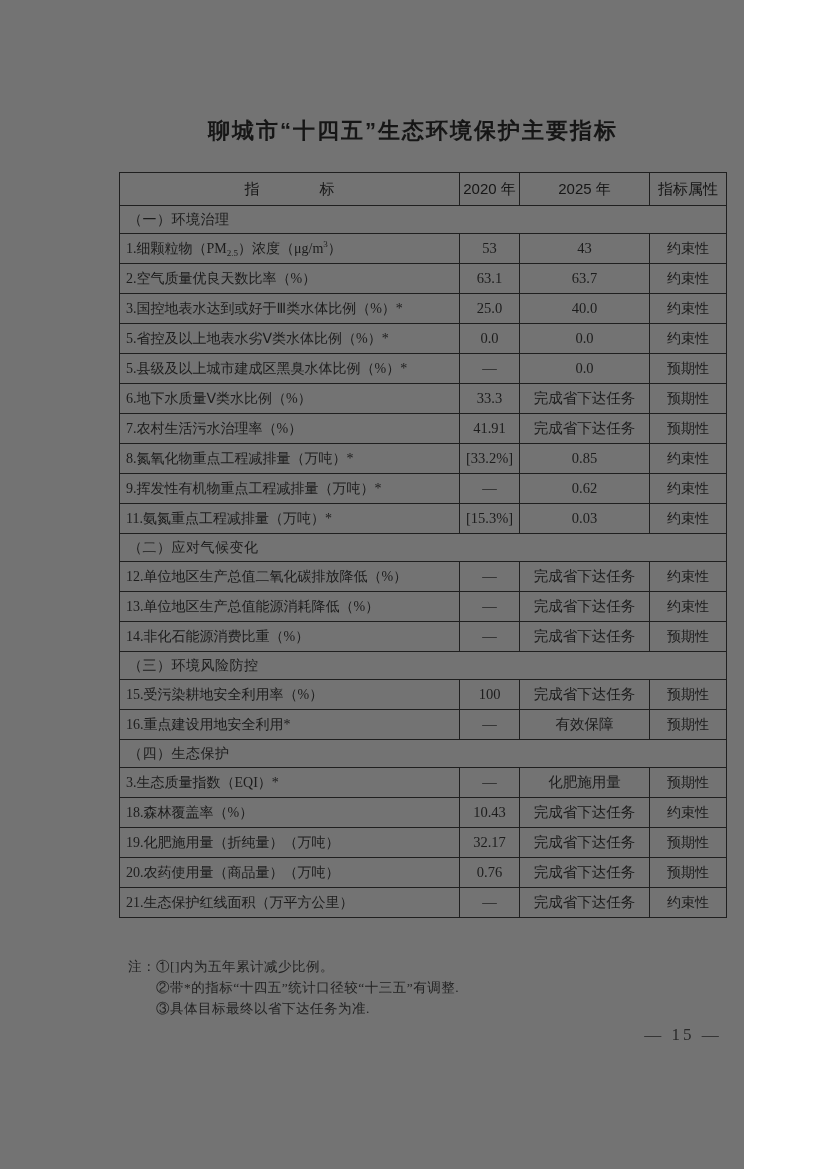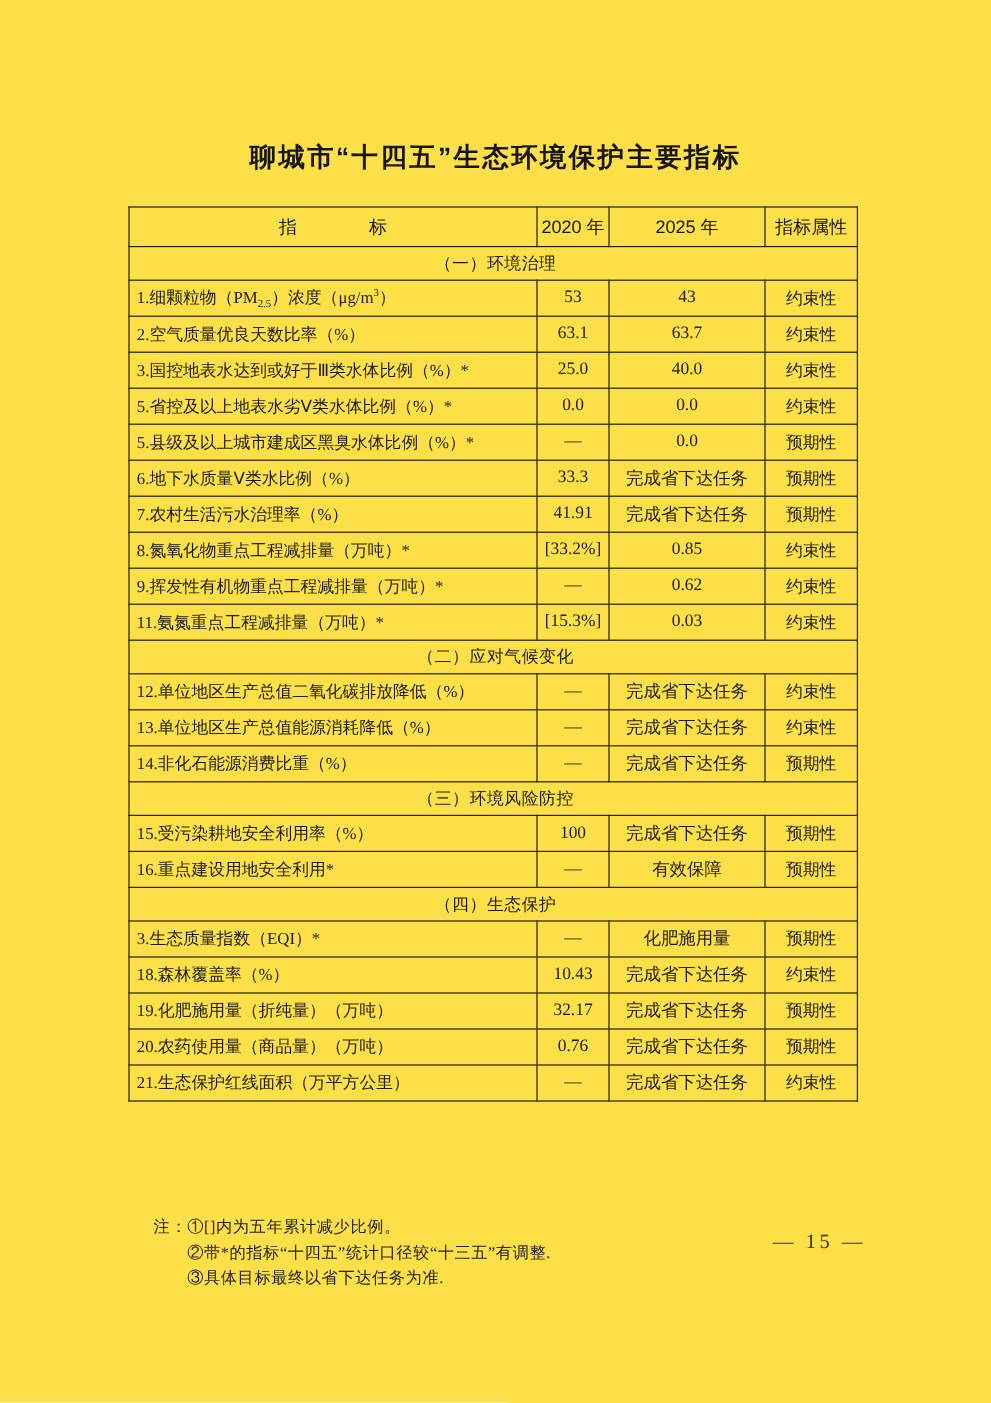--- a/index.html
+++ b/index.html
@@ -1,40 +1,40 @@
 <!DOCTYPE html>
 <html><head>
 <meta charset="utf-8">
 <style>
   html, body { margin: 0; padding: 0; background: #ffffff; }
   .page {
     position: relative;
-    width: 826px;
+    width: 744px;
     height: 1169px;
-    background: #fde047;
+    background: #737373;
     color: #1c1c1c;
     font-family: "Liberation Serif", serif;
     overflow: hidden;
     text-decoration: underline;
   }
   .page-title {
     position: absolute;
     top: 116px;
     left: 0;
     width: 826px;
     text-align: center;
     font-family: "Liberation Sans", sans-serif;
     font-weight: bold;
     font-size: 22px;
     letter-spacing: 2px;
     color: #161616;
   }
   table.indicators {
     position: absolute;
-    left: 107px;
+    left: 119px;
     top: 172px;
     width: 607px;
     border-collapse: collapse;
     table-layout: fixed;
   }
   table.indicators td, table.indicators th {
     border: 1px solid #1f1f1f;
     vertical-align: middle;
     overflow: hidden;
     white-space: nowrap;
@@ -60,29 +60,29 @@
     text-align: center;
     font-size: 14.5px;
     padding: 0 2px;
   }
   td.attribute-cell {
     text-align: center;
     font-size: 14px;
     padding: 0 2px;
   }
   td.section-cell {
-    text-align: center;
+    text-align: left;
     padding: 0 4px 0 8px;
     font-size: 14px;
     letter-spacing: 0.5px;
   }
   .notes {
     position: absolute;
     left: 128px;
-    top: 1012px;
+    top: 956px;
     font-size: 13.5px;
     line-height: 21px;
     color: #222222;
     letter-spacing: 0.5px;
   }
   .note-line { white-space: nowrap; }
   .note-line.indented { padding-left: 28px; }
   .notes-label { display: inline-block; }
   .page-number {
     position: absolute;

